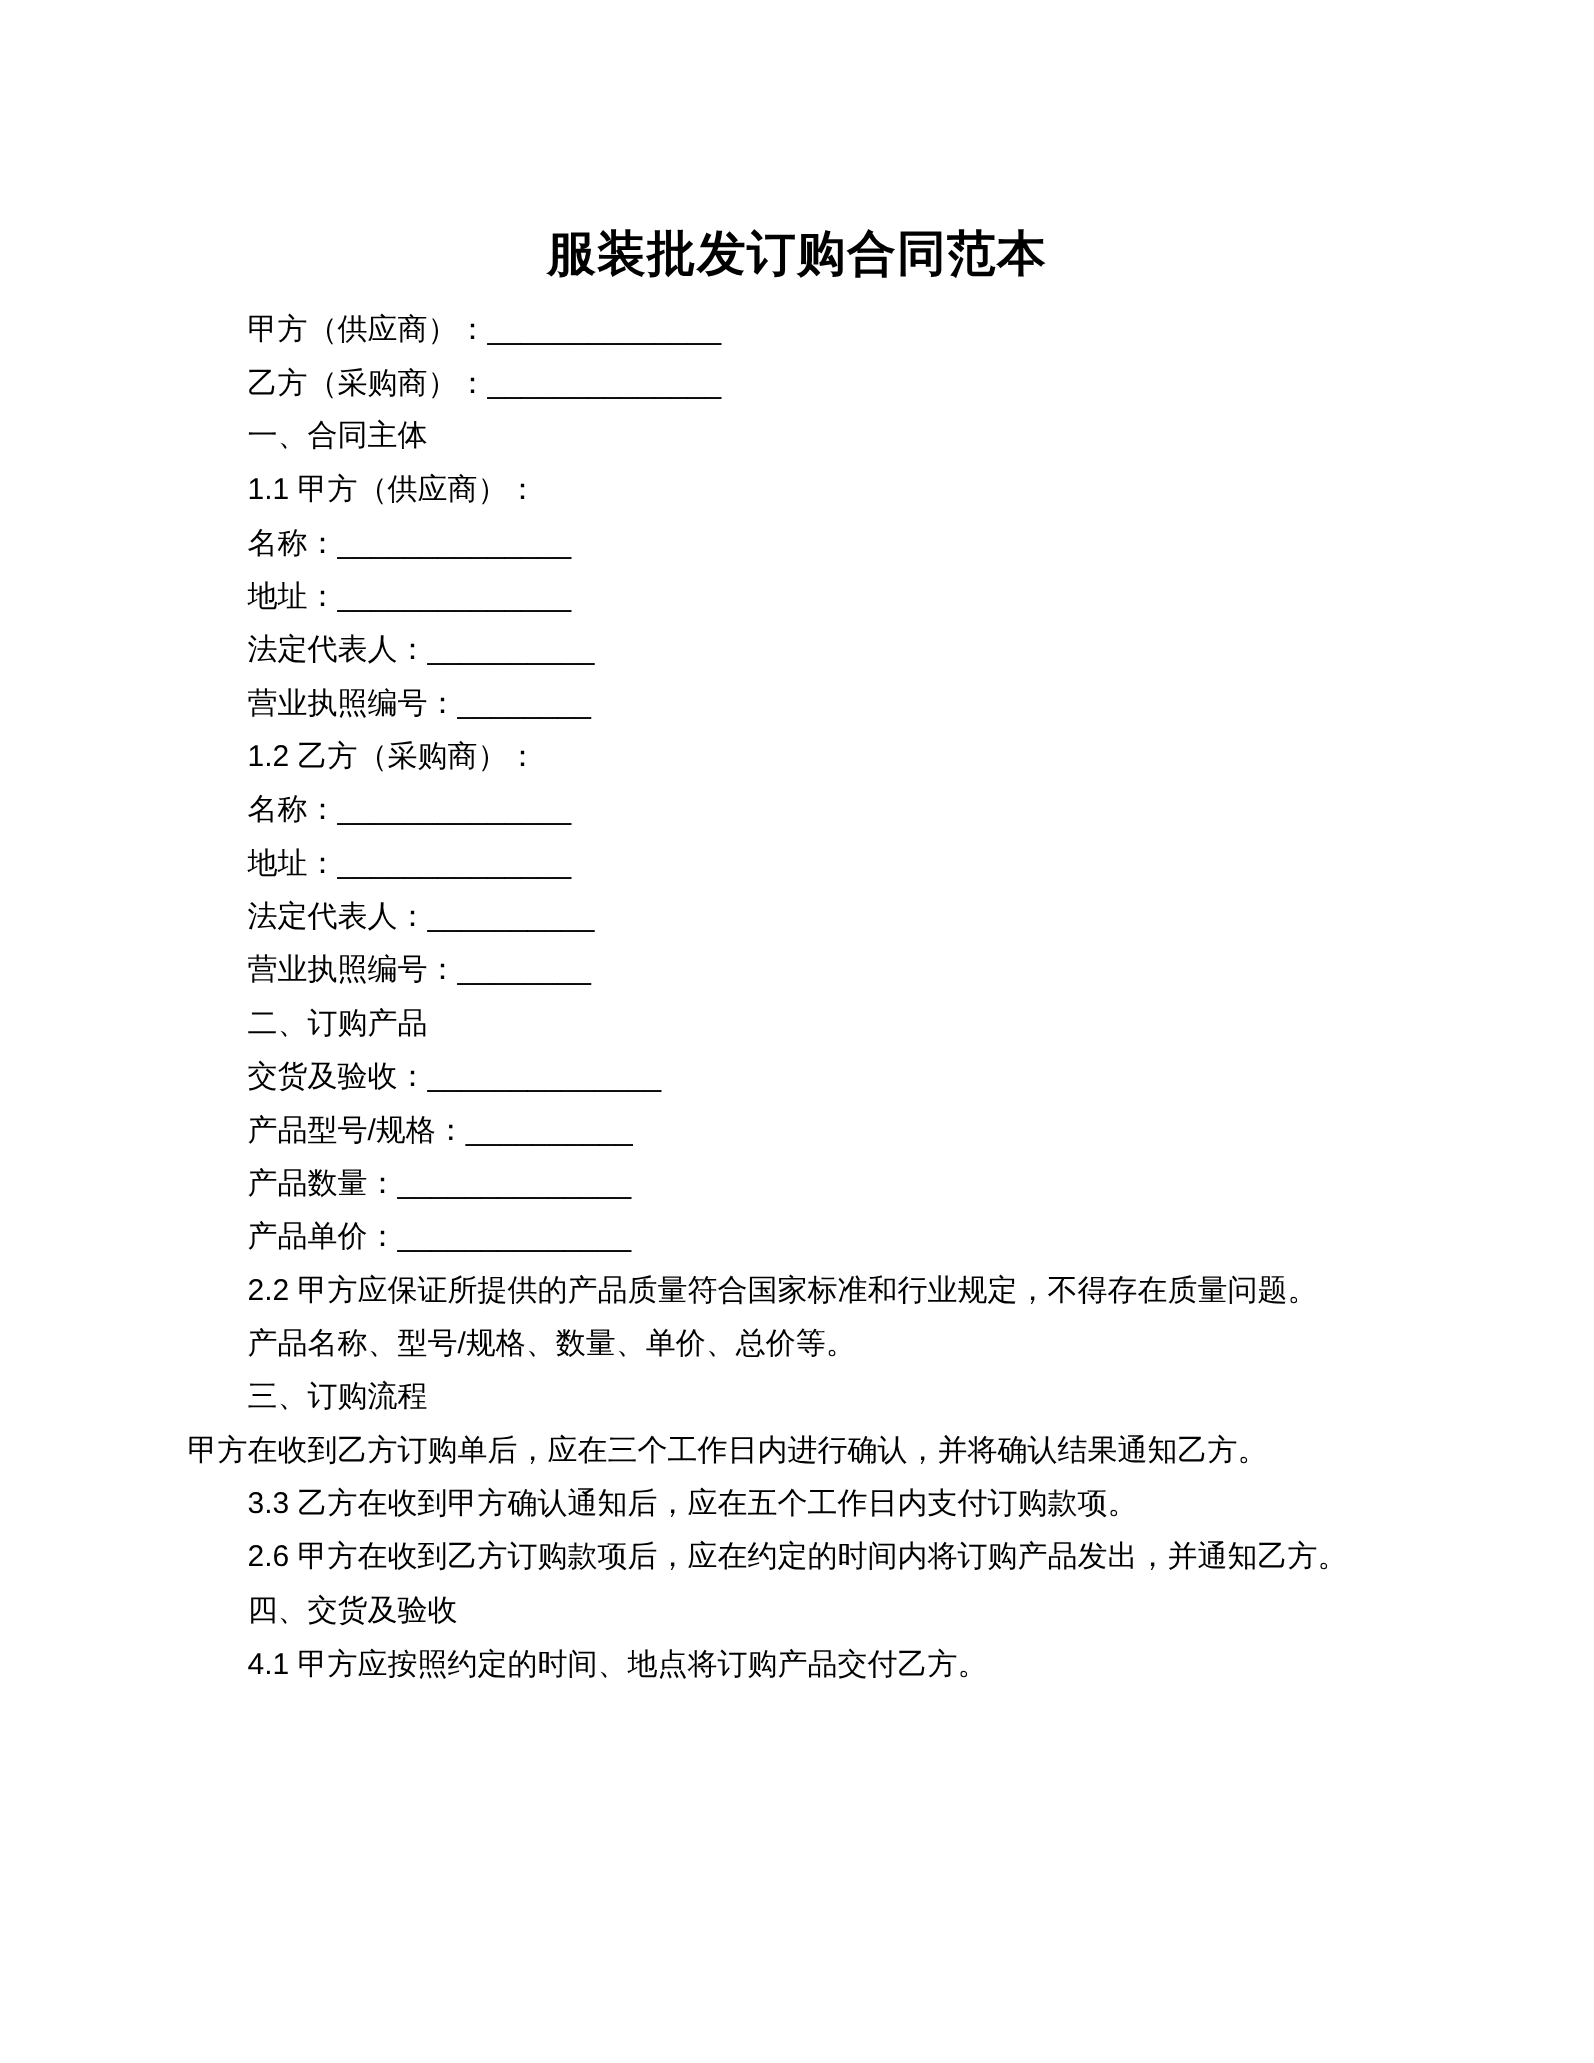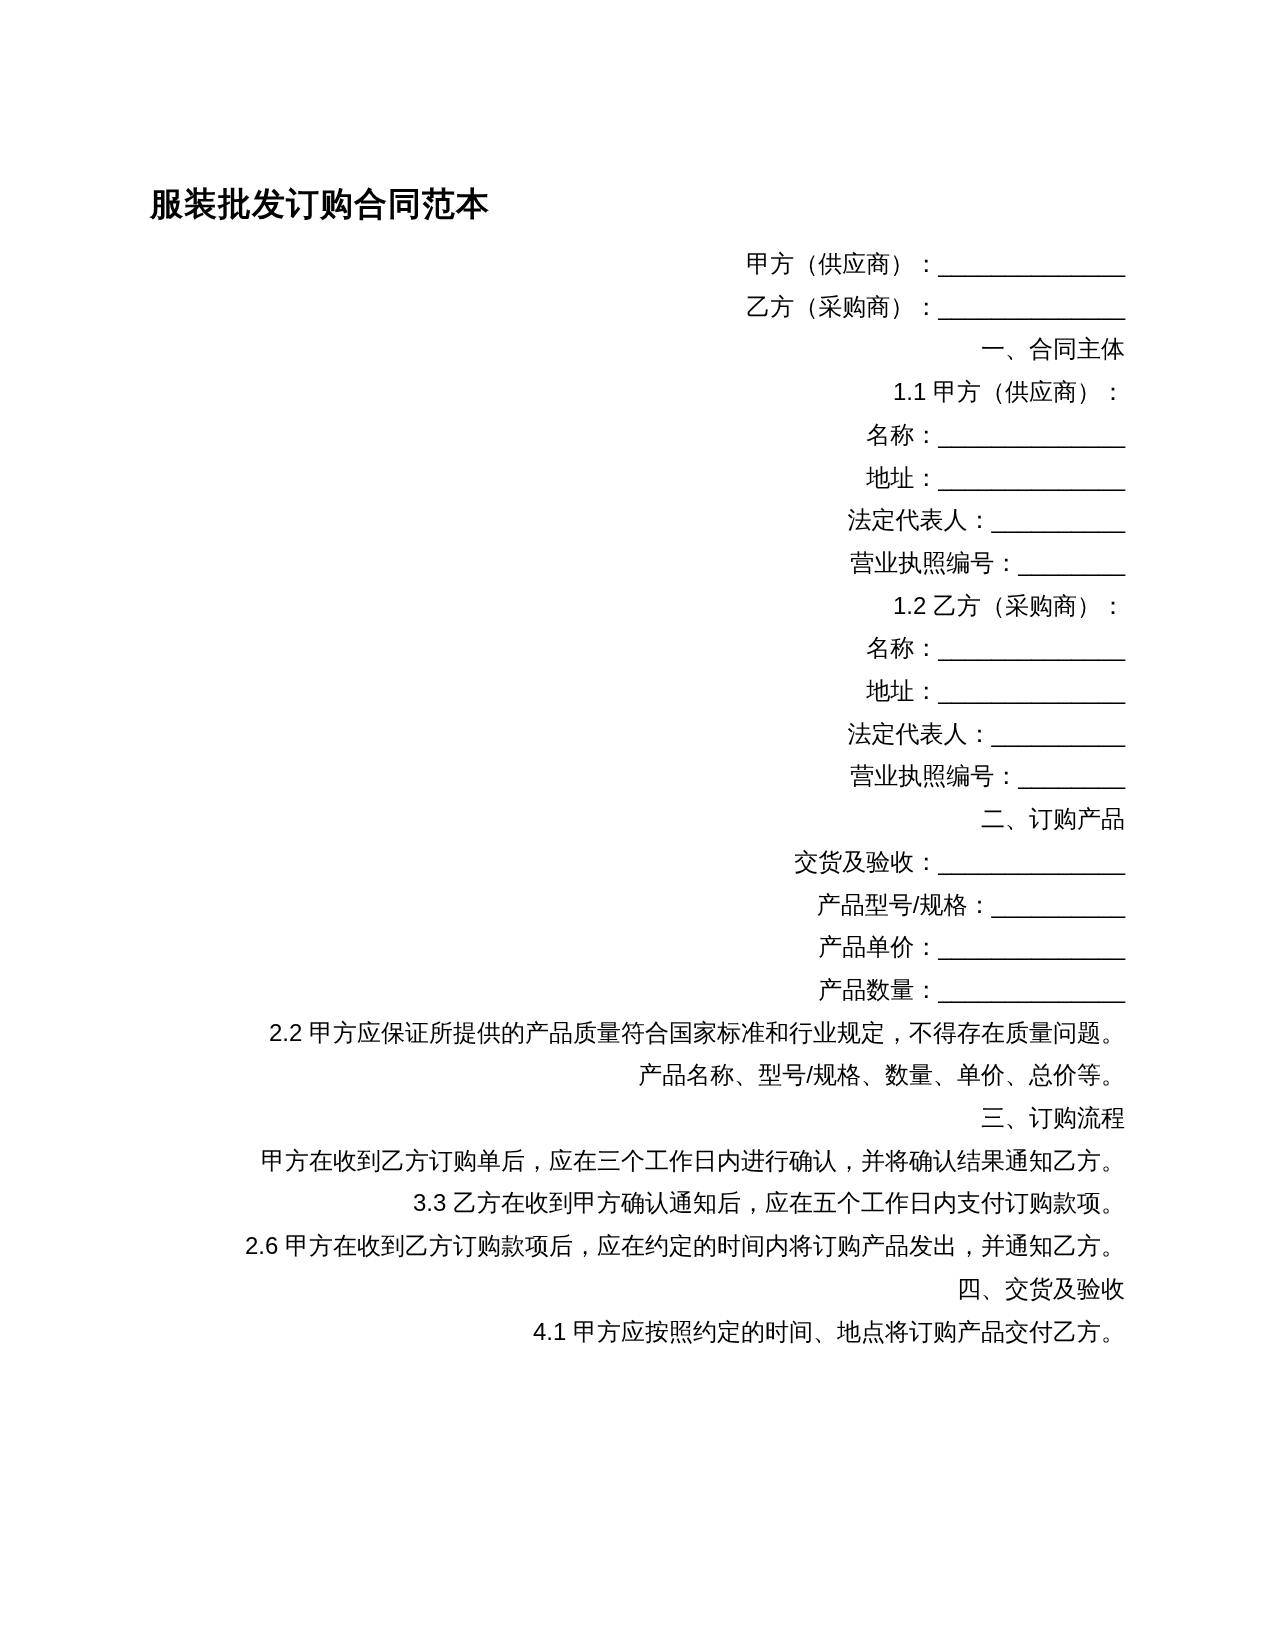--- a/index.html
+++ b/index.html
@@ -15,28 +15,28 @@
     color: #000000;
   }
   .page {
     box-sizing: border-box;
     width: 1275px;
     height: 1650px;
     padding: 187px 150px 0 150px;
   }
   .doc-title {
     margin: 0 0 23px 0;
-    font-size: 33px;
+    font-size: 39px;
     line-height: 33px;
     font-weight: 700;
+    text-align: center;
     letter-spacing: 1px;
   }
   .doc-body {
     margin: 0;
-    text-align: right;
   }
   .line {
     margin: 0;
     font-size: 24px;
     line-height: 42.7px;
     white-space: nowrap;
   }
   .indent {
     text-indent: 48px;
   }
@@ -56,22 +56,22 @@
     <p class="line indent">法定代表人：__________</p>
     <p class="line indent">营业执照编号：________</p>
     <p class="line indent">1.2 乙方（采购商）：</p>
     <p class="line indent">名称：______________</p>
     <p class="line indent">地址：______________</p>
     <p class="line indent">法定代表人：__________</p>
     <p class="line indent">营业执照编号：________</p>
     <p class="line indent">二、订购产品</p>
     <p class="line indent">交货及验收：______________</p>
     <p class="line indent">产品型号/规格：__________</p>
+    <p class="line indent">产品数量：______________</p>
     <p class="line indent">产品单价：______________</p>
-    <p class="line indent">产品数量：______________</p>
     <p class="line indent">2.2 甲方应保证所提供的产品质量符合国家标准和行业规定，不得存在质量问题。</p>
     <p class="line indent">产品名称、型号/规格、数量、单价、总价等。</p>
     <p class="line indent">三、订购流程</p>
     <p class="line">甲方在收到乙方订购单后，应在三个工作日内进行确认，并将确认结果通知乙方。</p>
     <p class="line indent">3.3 乙方在收到甲方确认通知后，应在五个工作日内支付订购款项。</p>
     <p class="line indent">2.6 甲方在收到乙方订购款项后，应在约定的时间内将订购产品发出，并通知乙方。</p>
     <p class="line indent">四、交货及验收</p>
     <p class="line indent">4.1 甲方应按照约定的时间、地点将订购产品交付乙方。</p>
   </div>
 </div>

